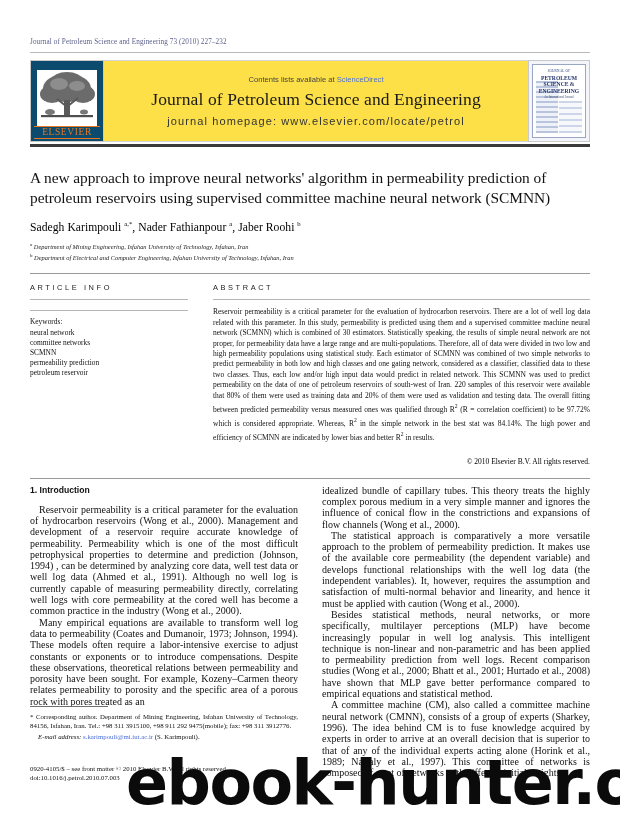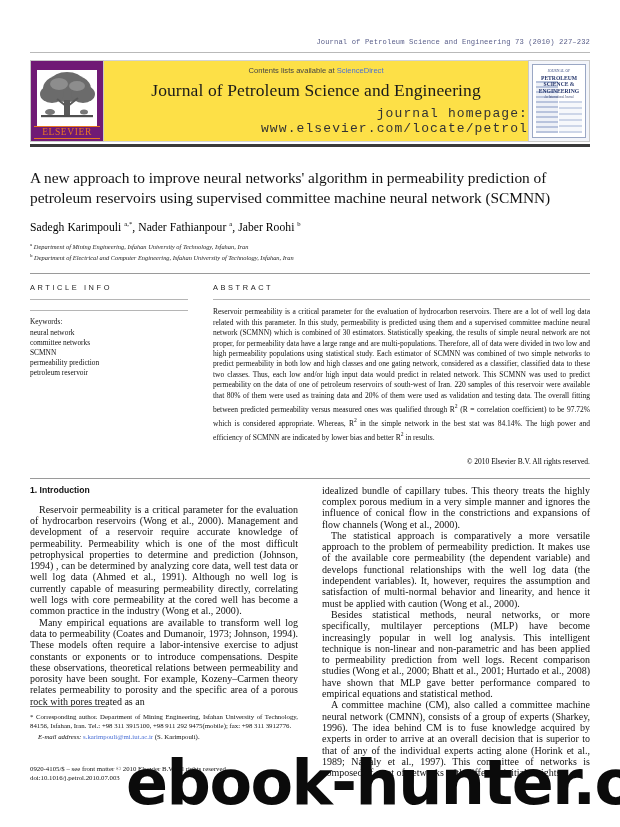--- a/index.html
+++ b/index.html
@@ -8,43 +8,42 @@
     width:620px; height:827px;
     font-family:"Liberation Serif", serif;
     color:#000;
     position:relative;
     overflow:hidden;
   }
   .page { position:relative; width:620px; height:827px; padding:0 30px; }
 
   
   .runhead {
-    text-align:right;
+    text-align:left;
     font-size:7.2px;
     color:#5a5f8a;
     padding-top:38px;
     letter-spacing:.1px;
-    font-family:Liberation Mono, monospace;
   }
   .rule-top {
     border-top:1px solid #b9b9b9;
     margin-top:6px;
   }
 
   
   .masthead {
     display:flex;
     align-items:stretch;
     height:82px;
     margin-top:7px;
   }
   .logo-box {
     width:74px; flex:0 0 74px;
     border:1px solid #c9c9c9;
-    background:#701a75;
+    background:#0c4a6e;
     display:flex; flex-direction:column;
     align-items:center; justify-content:flex-end;
     padding-bottom:2px;
     position:relative;
     overflow:hidden;
   }
   .tree { width:60px; height:56px; margin-top:3px; }
   .elsevier-word {
     font-family:"Liberation Serif", serif;
     font-size:9.5px; letter-spacing:.6px;
@@ -60,22 +59,22 @@
     border-top:1px solid #d4d4d4;
     border-bottom:1px solid #d4d4d4;
     display:flex; flex-direction:column;
     align-items:center; justify-content:center;
     gap:5px;
   }
   .contents-line { font-family:"Liberation Sans", sans-serif; font-size:7.6px; color:#444; }
   .contents-line .sd { color:#4a6fd4; }
   .journal-title { font-size:17.5px; color:#1a1a1a; letter-spacing:.1px; }
   .homepage {
-    font-family:Liberation Mono, monospace;
-    font-size:13px; color:#333; letter-spacing:1.1px;text-align:right;
+    font-family:Liberation Sans, sans-serif;
+    font-size:11px; color:#333; letter-spacing:1.1px;text-align:right;
   }
   .cover-box {
     width:62px; flex:0 0 62px;
     border:1px solid #c9c9c9;
     background:#f3f5fa;
     position:relative; overflow:hidden;
   }
   .cover-inner { position:absolute; inset:3px; background:#fff; border:1px solid #9aa7c4; }
   .cover-bars { position:absolute; left:3px; top:16px; width:22px; bottom:4px;
                 background:repeating-linear-gradient(to bottom,#b9c4dd 0 2px,#eef1f7 2px 5px); }

